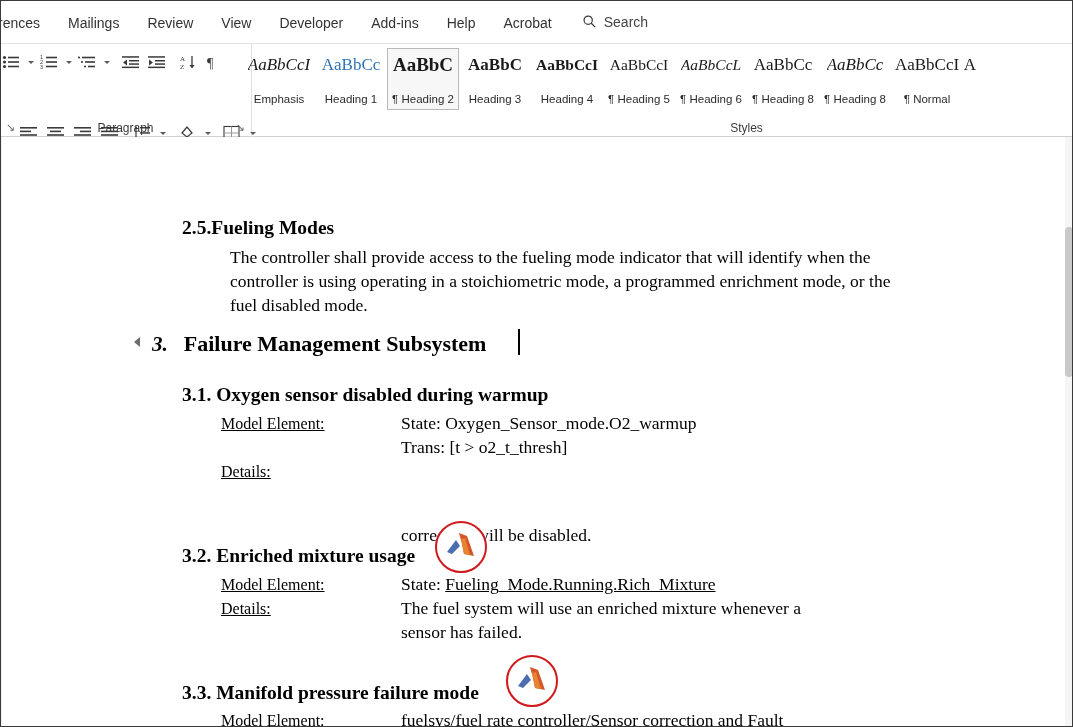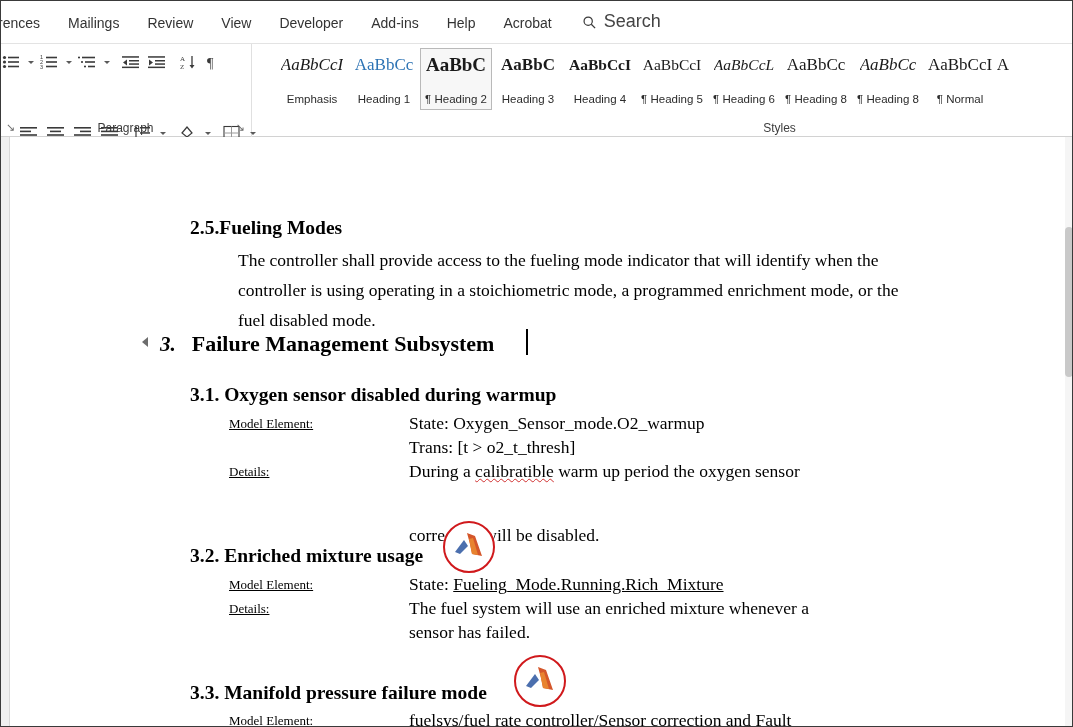--- a/index.html
+++ b/index.html
@@ -35,21 +35,21 @@
     white-space: nowrap;
     cursor: default;
     border-radius: 4px;
   }
   .tab.clipped { padding-left: 0; margin-left: -2px; }
   .searchbox {
     display: flex;
     align-items: center;
     gap: 7px;
     margin-left: 16px;
-    font-size: 18px;
+    font-size: 14px;
     color: #444444;
   }
   .search-icon { width: 15px; height: 15px; display: block; }
 
   
   .ribbon {
     position: absolute;
     top: 44px; left: 0;
     width: 1073px; height: 93px;
     background: #ffffff;
@@ -102,21 +102,21 @@
     width: 0; height: 0;
     border-left: 3px solid transparent;
     border-right: 3px solid transparent;
     border-top: 3.5px solid #5a5a5a;
     margin-left: 2px;
   }
 
   
   .styles-group {
     position: absolute;
-    left: 268px; top: 0;
+    left: 235px; top: 0;
     width: 788px; height: 93px;
   }
   .style-strip {
     position: absolute;
     left: 8px; top: 4px;
     display: flex;
     align-items: flex-start;
     gap: 0px;
   }
   .style-item {
@@ -165,21 +165,21 @@
     position: absolute;
     left: 0; top: 137px;
     width: 10px; height: 590px;
     background: #f0f0f0;
     border-right: 1px solid #d8d8d8;
   }
 
   
   .canvas {
     position: absolute;
-    left: 10px; top: 137px;
+    left: 2px; top: 137px;
     width: 1055px; height: 590px;
     background: #14b8a6;
     overflow: hidden;
   }
   .page {
     position: absolute;
     left: 0; top: 0;
     width: 1055px; height: 590px;
     background: #ffffff;
   }
@@ -228,27 +228,27 @@
   .h1 .num {
     font-style: italic;
     font-weight: bold;
     font-size: 21px;
     margin-right: 16px;
   }
   .body {
     position: absolute;
     font-family: "Liberation Serif", serif;
     font-size: 17.5px;
-    line-height: 30px;
+    line-height: 24px;
     color: #000000;
   }
   .label-u {
     position: absolute;
     font-family: "Liberation Serif", serif;
-    font-size: 13px;
+    font-size: 16px;
     line-height: 23.5px;
     color: #000000;
     text-decoration: underline;
     white-space: nowrap;
   }
   .val {
     position: absolute;
     font-family: "Liberation Serif", serif;
     font-size: 17.5px;
     line-height: 23.5px;
@@ -546,23 +546,20 @@
         </div>
         <div class="caret-bar" style="left:516px; top:192px; height:26px;"></div>
 
         <div class="h2" style="left:180px; top:246px;">
           <span>3.1.</span>&nbsp;<span>Oxygen sensor disabled during warmup</span>
         </div>
         <div class="label-u" style="left:219px; top:275px;">Model Element:</div>
         <div class="val" style="left:399px; top:275px;">State: Oxygen_Sensor_mode.O2_warmup</div>
         <div class="val" style="left:399px; top:299px;">Trans: [t &gt; o2_t_thresh]</div>
         <div class="label-u" style="left:219px; top:323px;">Details:</div>
-        <div class="val" style="left:399px; top:323px;">
-          <span>During a </span><span class="spell">calibratible</span><span> warm up period the oxygen sensor</span>
-        </div>
         <div class="val" style="left:399px; top:347px;margin-top:40px;">correction will be disabled.</div>
 
         <div class="h2" style="left:180px; top:407px;">
           <span>3.2.</span>&nbsp;<span>Enriched mixture usage</span>
         </div>
         <div class="badge" style="left:433px; top:384px;">
           <svg width="36" height="34" viewBox="0 0 36 34">
             <path d="M4 22 L13 10 L17 16 L9 24 Z" fill="#4b6fae"></path>
             <path d="M16 3 L24 6 L31 26 L21 24 L19 14 Z" fill="#d4562a"></path>
             <path d="M18 9 L22 8 L27 25 L21 24 Z" fill="#e8832f"></path>

